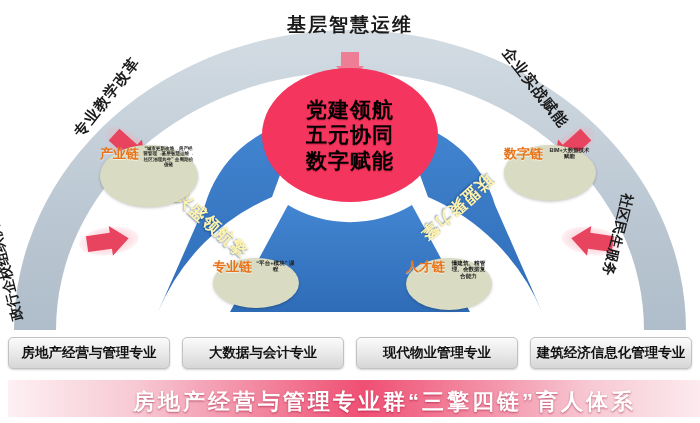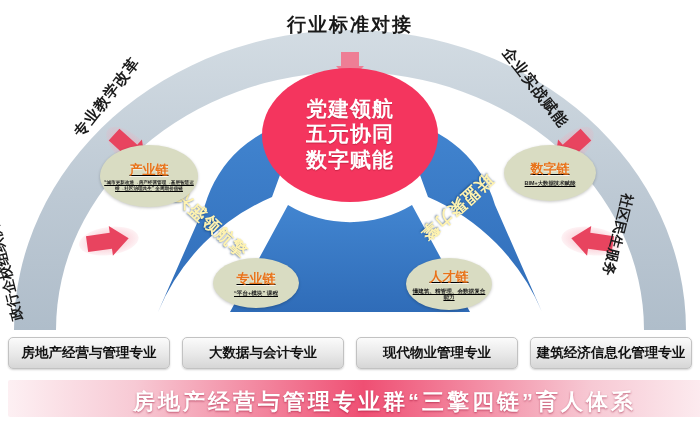--- a/index.html
+++ b/index.html
@@ -20,27 +20,26 @@
   .center-circle{
     position:absolute;
     left:262px;top:68px;width:176px;height:134px;
     border-radius:50%;
     background:#F4355E;
     display:flex;flex-direction:column;
     align-items:center;justify-content:center;
     z-index:14;
   }
   .center-circle div{
-    color:#ffffff;
+    color:#000000;
     font-size:21px;font-weight:bold;
     line-height:1.22;
     letter-spacing:1px;
     text-shadow:0 1px 1px rgba(120,0,20,.35);
     white-space:nowrap;
-    font-family:Liberation Serif, serif;
   }
 
   
   .engine{
     position:absolute;z-index:13;
     color:#FFF3B0;font-weight:bold;white-space:nowrap;
     text-shadow:0 1px 2px rgba(0,40,90,.55);
   }
   #engine-left{
     left:186px;top:186px;font-size:17px;
@@ -54,25 +53,24 @@
   }
   #engine-center{
     left:303px;top:240px;font-size:18px;letter-spacing:2px;
   }
 
   
   .chain{
     position:absolute;z-index:16;
     background:#D9DCC2;
     border-radius:50%;
-    display:flex;flex-direction:column;
-    align-items:center;justify-content:center;
+    display:flex;flex-direction:row;
+    align-items:flex-start;justify-content:center;
     box-shadow:0 1px 3px rgba(0,0,0,.22);
     text-align:center;
-    text-decoration:underline;
   }
   .chain .ttl{
     color:#E8731A;font-weight:bold;white-space:nowrap;
     text-shadow:0 1px 1px rgba(255,255,255,.65);
   }
   .chain .sub{
     color:#1e1e1e;font-weight:bold;
     line-height:1.15;
     padding:0 4px;
   }
@@ -249,21 +247,21 @@
     <div class="chain" id="chain-digital">
       <div class="ttl">数字链</div>
       <div class="sub">BIM+大数据技术赋能</div>
     </div>
 
     <div class="chain" id="chain-talent">
       <div class="ttl">人才链</div>
       <div class="sub">懂建筑、精管理、会数据复合能力</div>
     </div>
 
-    <div class="ring-label" id="ring-top">行业标准对接</div>
+    <div class="ring-label" id="ring-top">基层智慧运维</div>
     <div class="ring-label" id="ring-tl">专业教学改革</div>
     <div class="ring-label" id="ring-tr">企业实战赋能</div>
     <div class="ring-label" id="ring-bl">政行企校组织供给</div>
     <div class="ring-label" id="ring-br">社区民生服务</div>
   </div>
 
   <div id="majors">
     <div class="major-box">房地产经营与管理专业</div>
     <div class="major-box">大数据与会计专业</div>
     <div class="major-box">现代物业管理专业</div>

